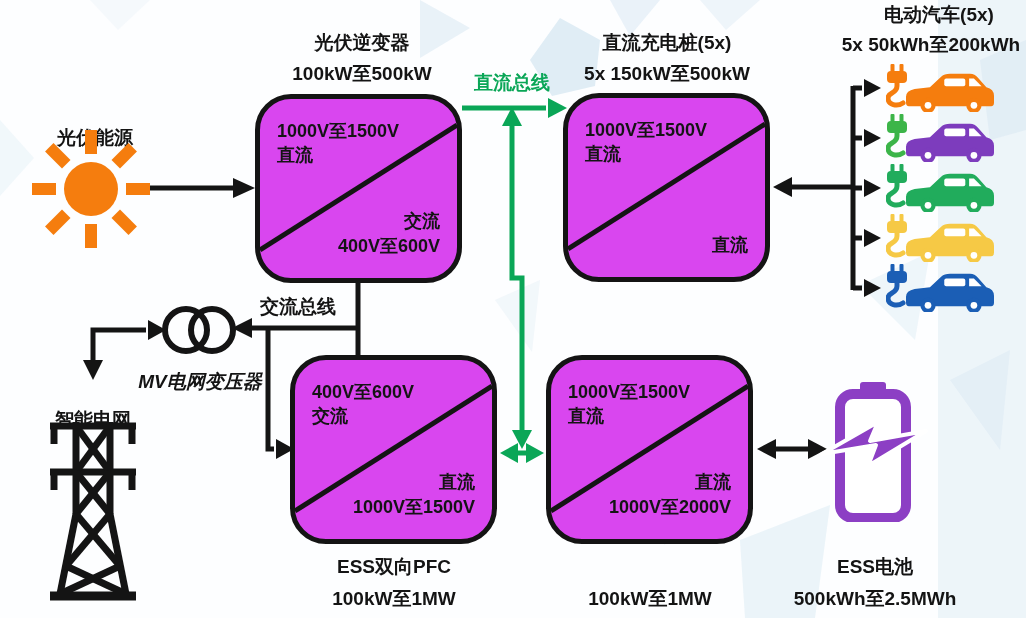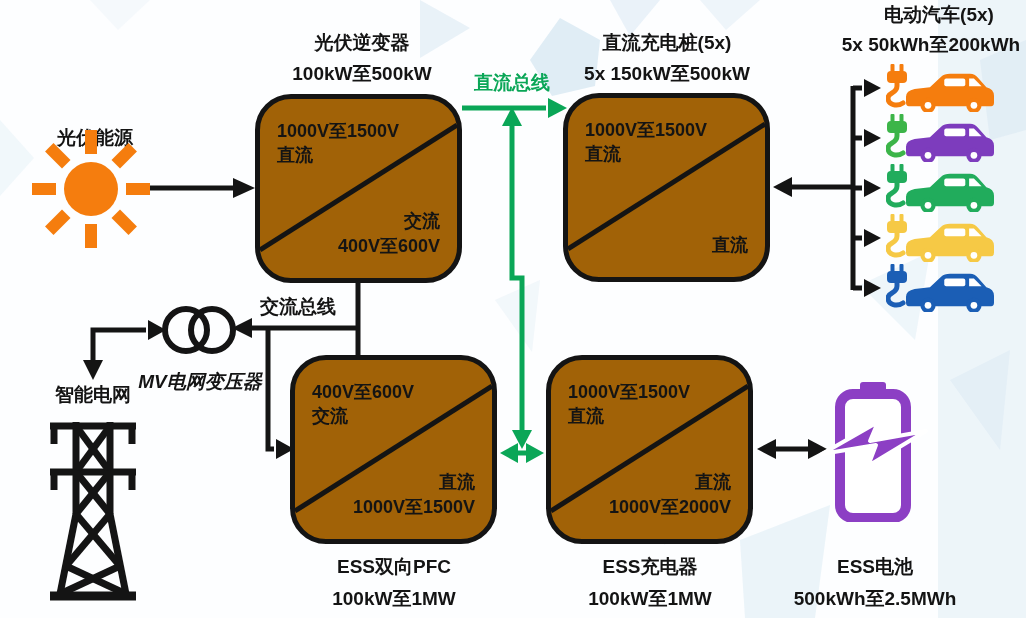--- a/index.html
+++ b/index.html
@@ -7,21 +7,21 @@
     position:relative;width:1026px;height:618px;overflow:hidden;
     background:#FDFEFF;
     font-family:"Liberation Sans","DejaVu Sans",sans-serif;
     font-weight:bold;color:#141414;
   }
   .stage svg{display:block;}
   .abs{position:absolute;}
   .lbl{position:absolute;text-align:center;font-size:19px;line-height:1.25;white-space:nowrap;}
   .green-text{color:#0AA657;}
   .conv-box{
-    position:absolute;background:#a16207;border:5px solid #141414;border-radius:36px;
+    position:absolute;background:#d946ef;border:5px solid #141414;border-radius:36px;
     box-sizing:border-box;
   }
   .conv-box .diag{position:absolute;left:0;top:0;}
   .box-tl{position:absolute;left:17px;top:20px;font-size:18px;line-height:1.35;text-align:left;}
   .box-br{position:absolute;right:17px;bottom:20px;font-size:18px;line-height:1.35;text-align:right;}
   .car-row{position:absolute;left:884px;width:118px;height:50px;}
   .car-row .plug{position:absolute;left:2px;top:1px;}
   .car-row .car{position:absolute;left:18px;top:5px;}
 </style>
 </head>
@@ -89,35 +89,34 @@
       <polygon points="512,430 532,430 522,449"></polygon>
       <polygon points="518,443 500,453 518,463"></polygon>
       <polygon points="526,443 544,453 526,463"></polygon>
     </g>
   </svg>
 
   <div class="lbl" style="left:40px;top:90px;width:110px;margin-top:36px;">光伏能源</div>
   <div class="lbl green-text" style="left:452px;top:71px;width:120px;">直流总线</div>
   <div class="lbl" style="left:238px;top:295px;width:120px;">交流总线</div>
   <div class="lbl" style="left:110px;top:370px;width:180px;font-style:italic;">MV电网变压器</div>
-  <div class="lbl" style="left:38px;top:383px;width:110px;">智能电网</div>
+  <div class="lbl" style="left:38px;top:408px;width:110px;">智能电网</div>
 
   <div class="lbl" style="left:232px;top:31px;width:260px;">光伏逆变器</div>
   <div class="lbl" style="left:232px;top:62px;width:260px;">100kW至500kW</div>
 
   <div class="lbl" style="left:537px;top:31px;width:260px;">直流充电桩(5x)</div>
   <div class="lbl" style="left:537px;top:62px;width:260px;">5x 150kW至500kW</div>
 
   <div class="lbl" style="left:839px;top:3px;width:200px;">电动汽车(5x)</div>
   <div class="lbl" style="left:831px;top:33px;width:200px;">5x 50kWh至200kWh</div>
 
   <div class="lbl" style="left:284px;top:555px;width:220px;">ESS双向PFC</div>
   <div class="lbl" style="left:284px;top:587px;width:220px;">100kW至1MW</div>
 
-  <div class="lbl" style="left:540px;top:555px;width:220px;">ESS充电器</div>
   <div class="lbl" style="left:540px;top:587px;width:220px;">100kW至1MW</div>
 
   <div class="lbl" style="left:765px;top:555px;width:220px;">ESS电池</div>
   <div class="lbl" style="left:765px;top:587px;width:220px;">500kWh至2.5MWh</div>
 
   <div class="conv-box" style="left:255px;top:94px;width:207px;height:189px;">
     <svg class="diag" width="197" height="179" viewBox="0 0 197 179">
       <line x1="0" y1="151" x2="197" y2="26" stroke="#141414" stroke-width="5"></line>
     </svg>
     <div class="box-tl">

